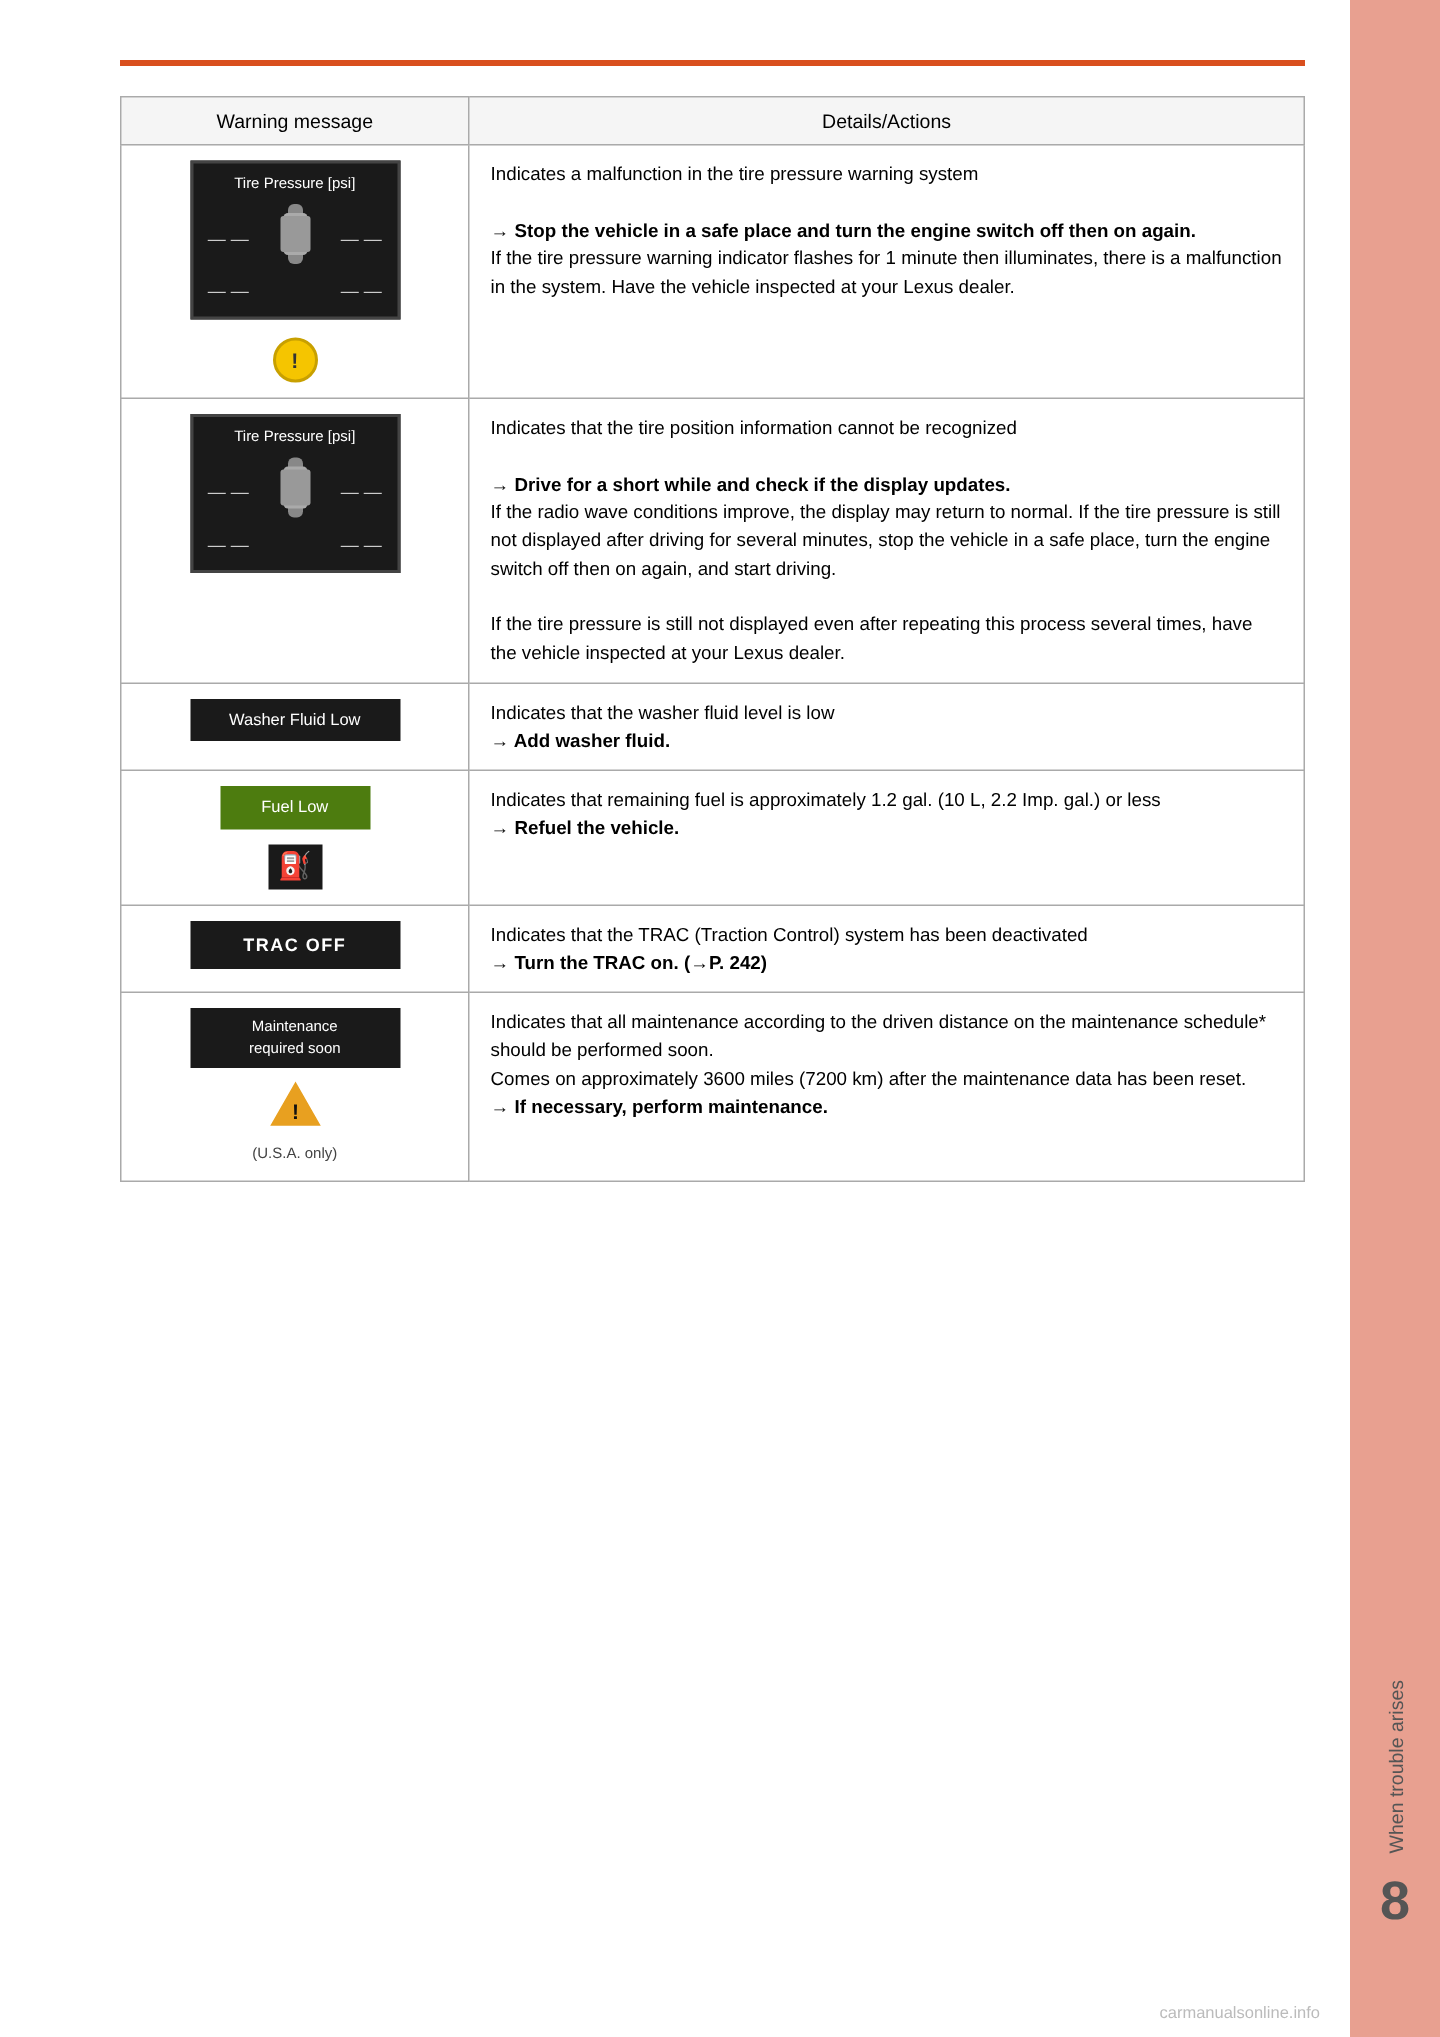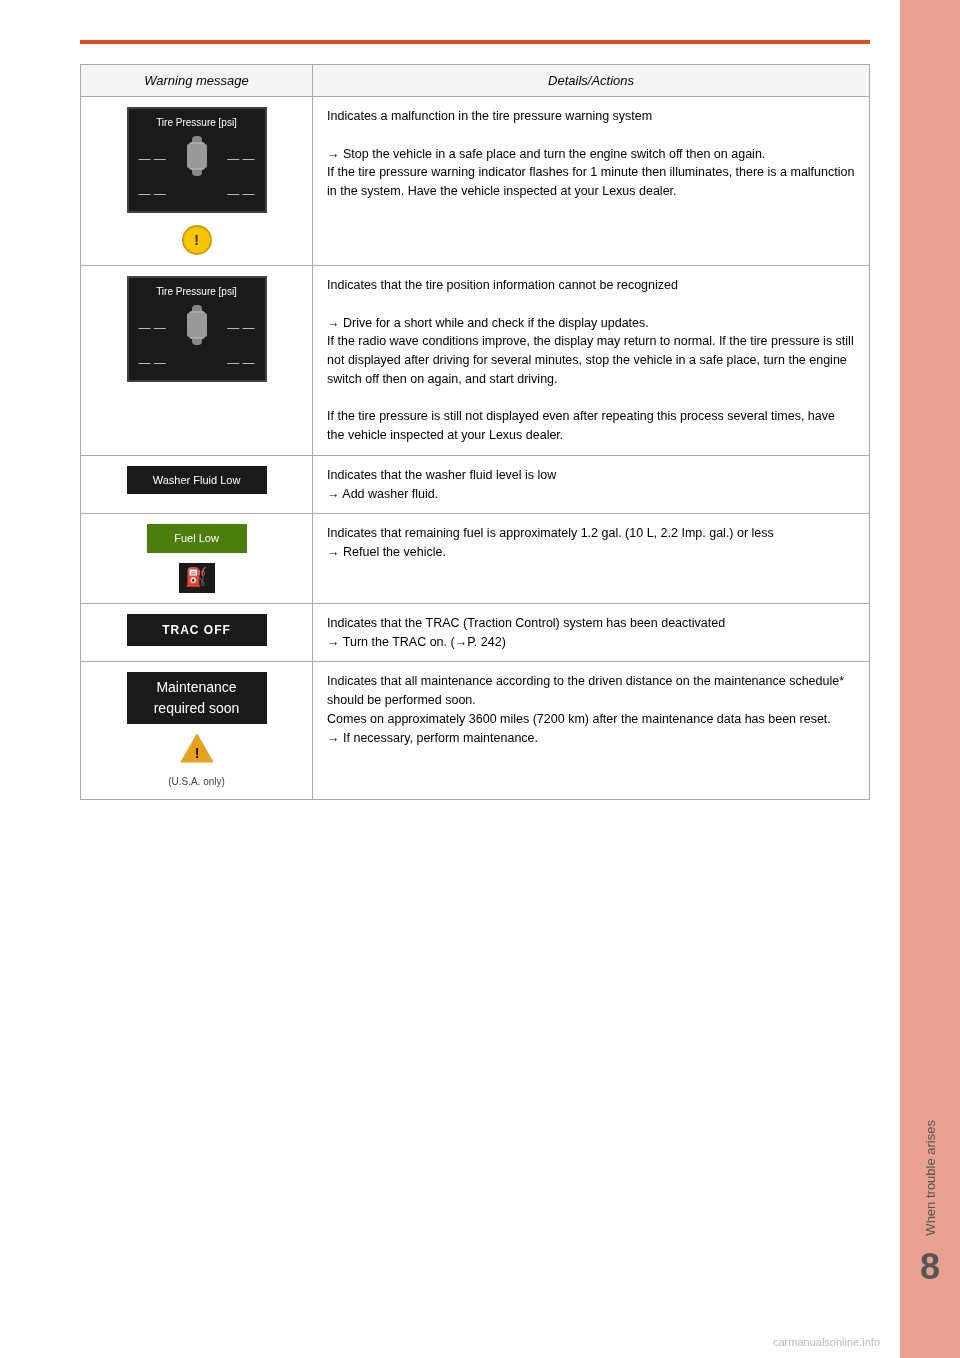--- a/index.html
+++ b/index.html
@@ -66,21 +66,20 @@
       border: 1px solid #aaa;
     }
 
     .table-container th {
       background: #f5f5f5;
       border: 1px solid #aaa;
       padding: 8px 16px;
       font-size: 13px;
       font-weight: normal;
       text-align: center;
-      font-style: italic;
     }
 
     .table-container td {
       border: 1px solid #aaa;
       vertical-align: top;
       padding: 10px 14px;
       font-size: 12.5px;
       line-height: 1.5;
     }
 
@@ -174,35 +173,35 @@
       width: 140px;
       text-align: center;
       letter-spacing: 1px;
     }
 
     
     .maintenance-box {
       background: #1a1a1a;
       color: #fff;
       padding: 5px 8px;
-      font-size: 14px;
+      font-size: 10px;
       display: inline-block;
       width: 140px;
       text-align: center;
       margin-bottom: 4px;
     }
 
     .usa-only {
       font-size: 10px;
       color: #444;
       margin-top: 4px;
     }
 
     .bold-action {
-      font-weight: normal;
+      font-weight: bold;
       margin-top: 24px;
     }
 
     .dashes-row {
       display: flex;
       justify-content: space-between;
       align-items: center;
       width: 100%;
       font-size: 12px;
       color: #ccc;

